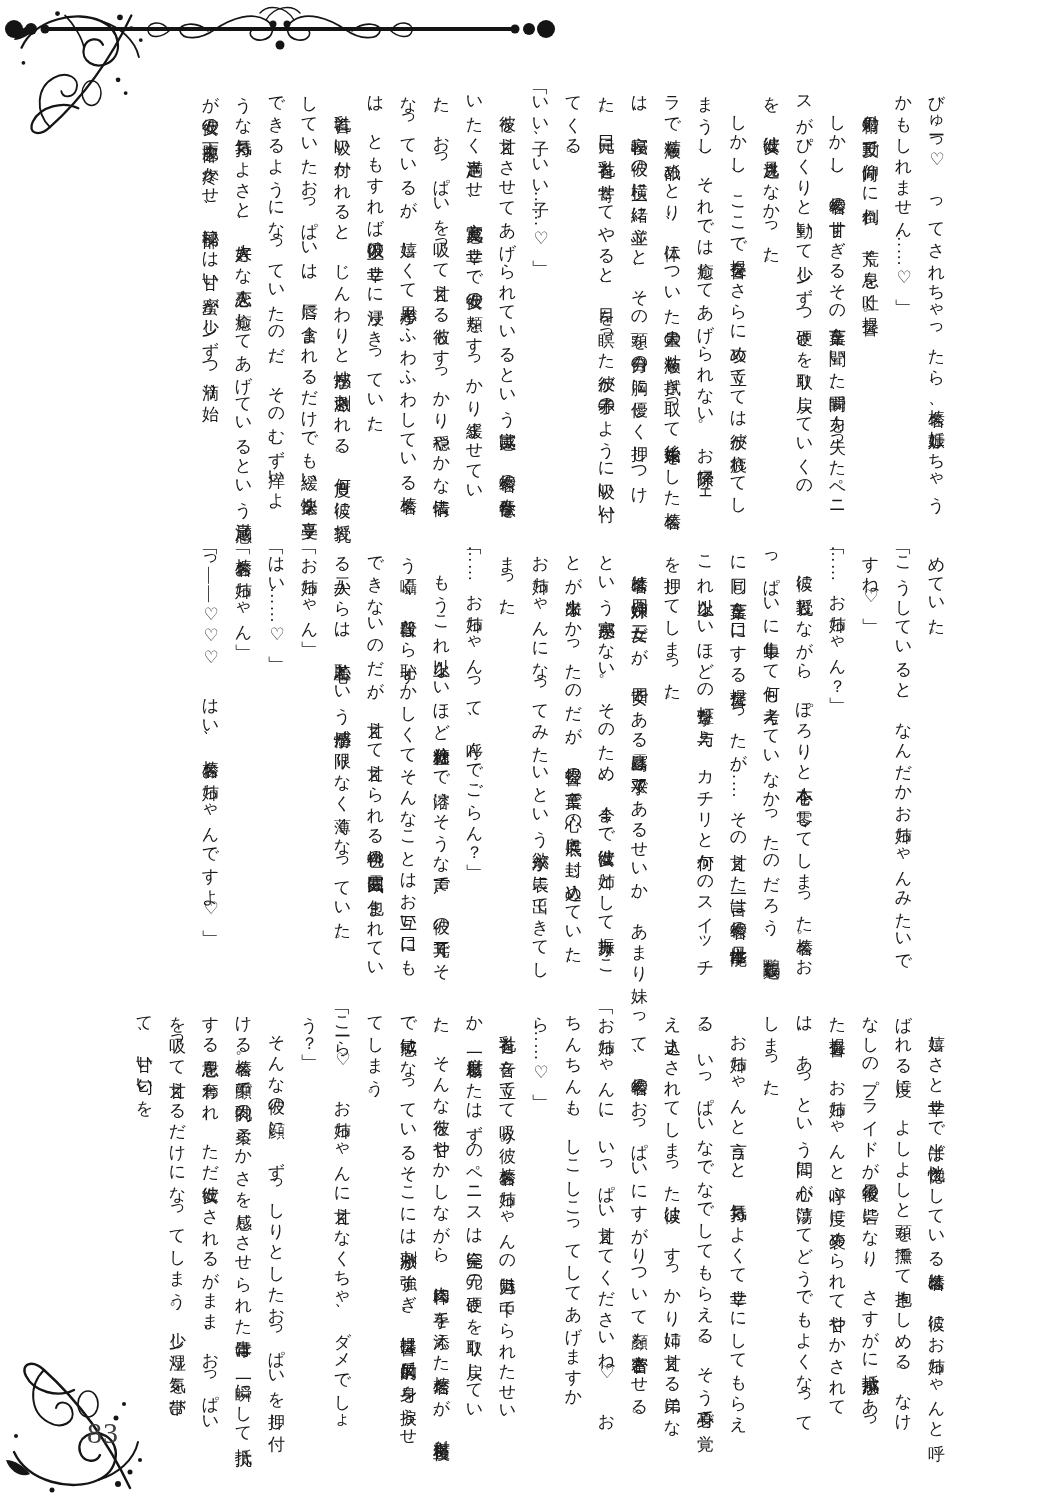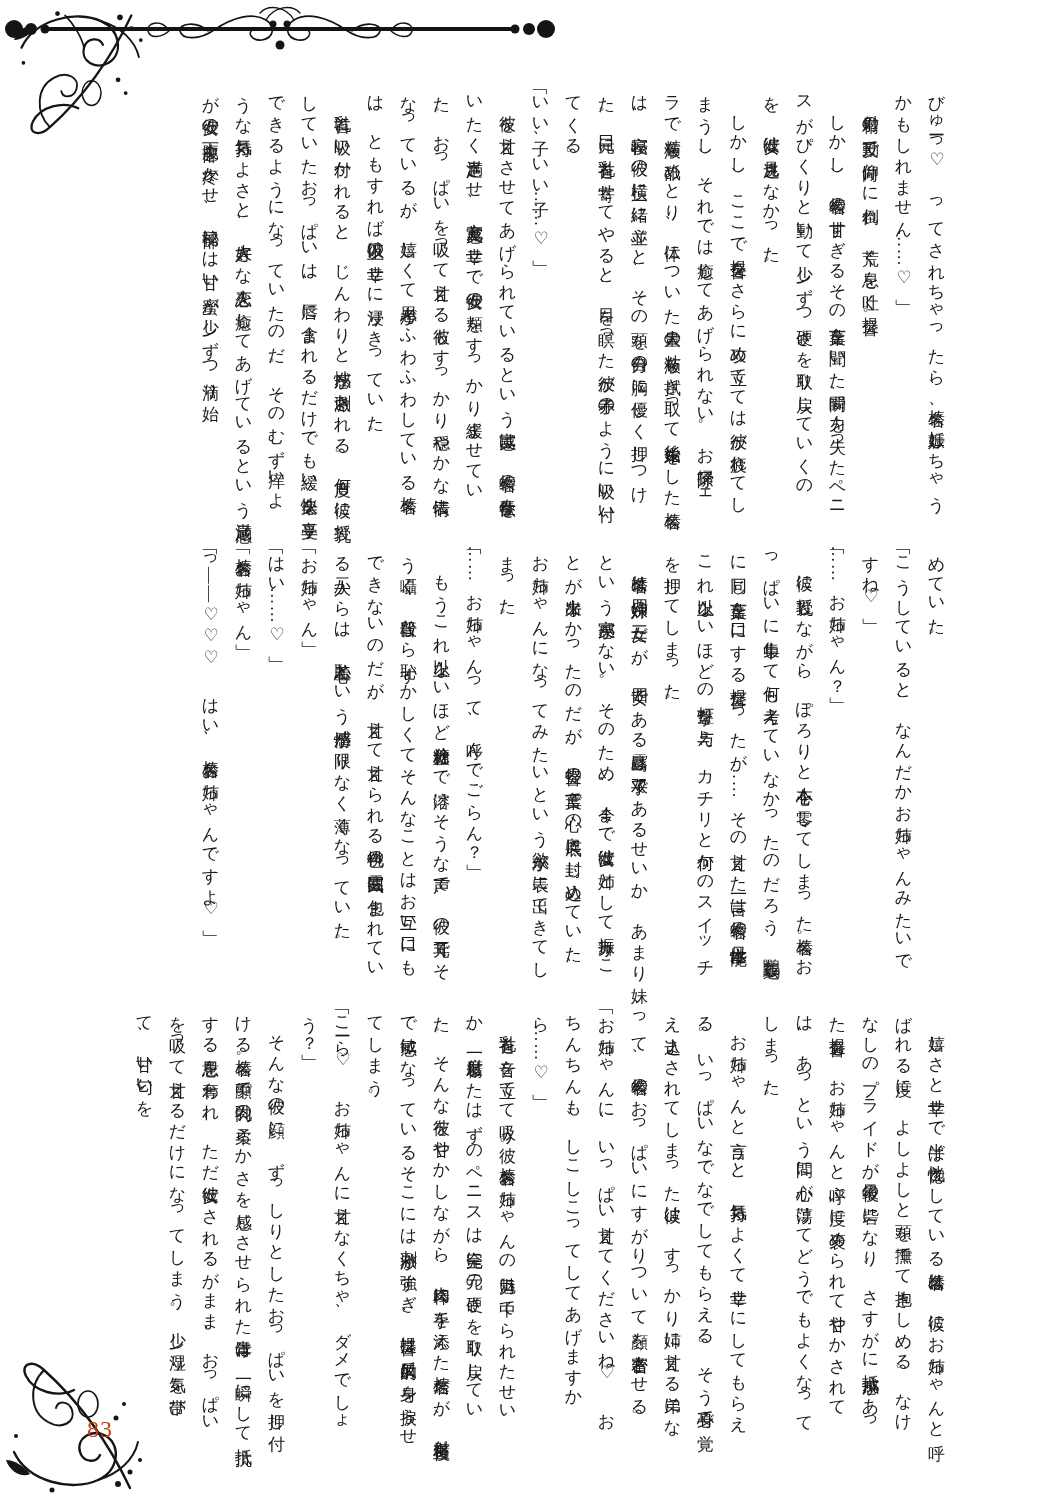--- a/index.html
+++ b/index.html
@@ -21,21 +21,21 @@
   .vblock p{margin:0;padding:0;}
   #block-top   {top:84px;  right:92px;}
   #block-middle{top:544px; right:92px;}
   #block-bottom{top:1004px;right:92px;}
   .corner-svg{position:absolute;}
   #flourish-top-left{left:8px;top:6px;width:152px;height:142px;}
   #flourish-bottom-left{left:2px;top:1356px;width:150px;height:140px;}
   #divider{left:242px;top:1408px;width:560px;height:58px;}
   #page-number{
     position:absolute;left:87px;top:1416px;
-    font-size:24px;letter-spacing:1px;color:#c2410c;
+    font-size:30px;letter-spacing:1px;color:#404040;
   }
 </style>
 </head>
 <body>
 
 
 
 
 <svg id="flourish-top-left" class="corner-svg" viewBox="0 0 160 150" aria-hidden="true">
   <g stroke="#151515" fill="none" stroke-linecap="round">

